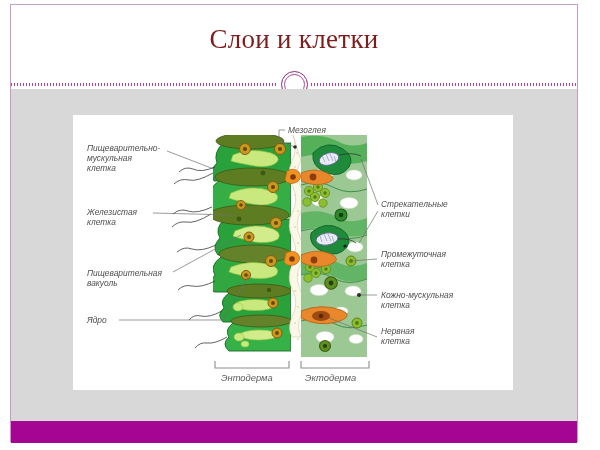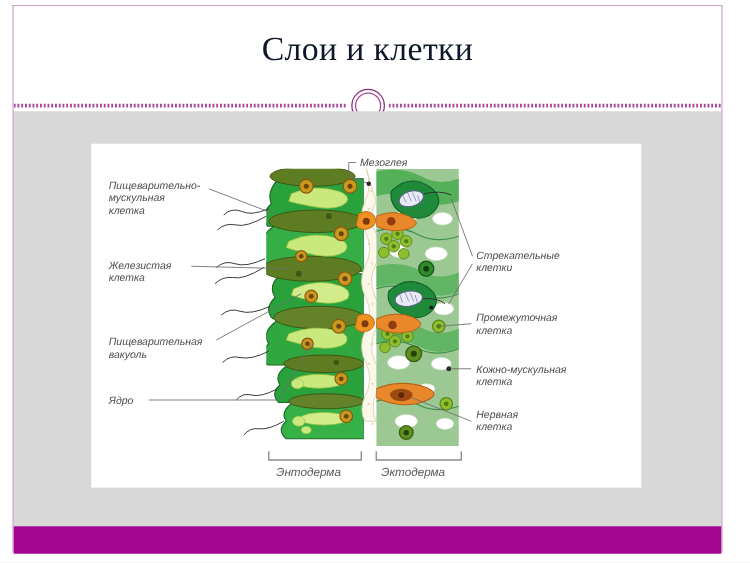--- a/index.html
+++ b/index.html
@@ -40,21 +40,21 @@
   }
   .slide-title {
     position: absolute;
     left: 0;
     top: 18px;
     width: 100%;
     text-align: center;
     font-family: "Liberation Serif", "DejaVu Serif", serif;
     font-size: 27px;
     line-height: 32px;
-    color: #0f172a;
+    color: #7f1d1d;
     letter-spacing: 0.3px;
     white-space: nowrap;
   }
 
   
   .divider {
     position: absolute;
     left: 0;
     top: 78px;
     width: 100%;

